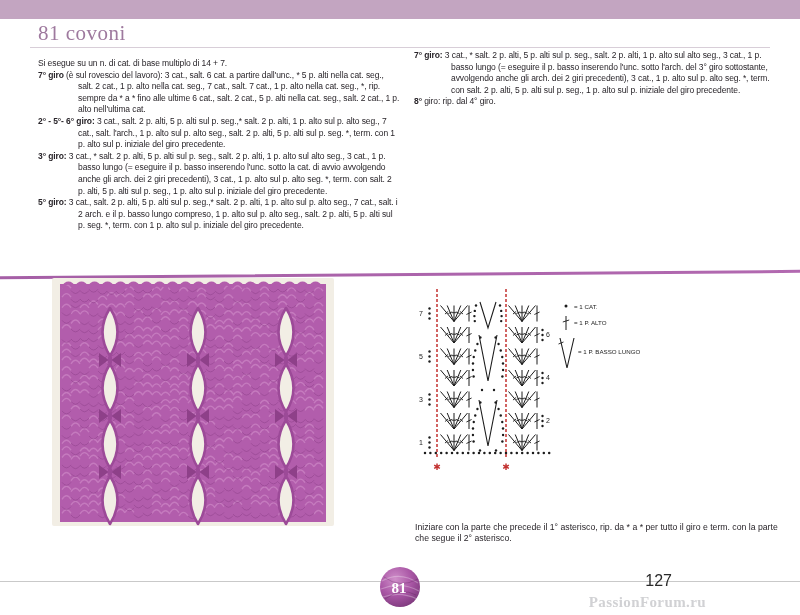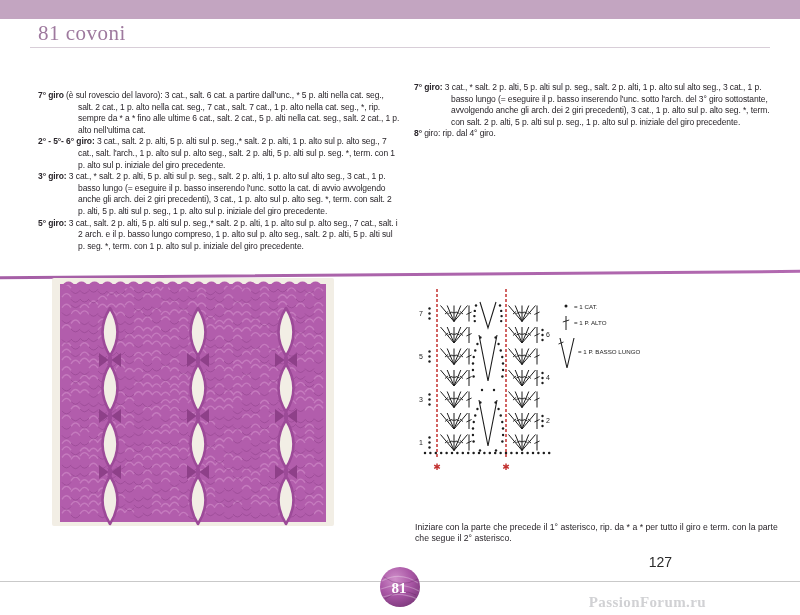--- a/index.html
+++ b/index.html
@@ -2,47 +2,48 @@
 <html><head>
 <meta charset="utf-8">
 <style>
   html,body{margin:0;padding:0;background:#ffffff;}
   body{width:800px;height:615px;overflow:hidden;font-family:"Liberation Sans",sans-serif;}
   #page{position:relative;width:712px;height:615px;background:#fff;}
   .abs{position:absolute;}
   #topband{left:0;top:0;width:800px;height:19px;}
   #title{left:38px;top:21px;font-family:"Liberation Serif",serif;font-size:21px;letter-spacing:.5px;}
   #titlerule{left:30px;top:47px;width:740px;height:1px;background:#d8ced8;}
-  .col{font-size:8.5px;line-height:11.6px;letter-spacing:-0.1px;color:#29252a;margin-top:32px;}
+  .col{font-size:8.5px;line-height:11.6px;letter-spacing:-0.1px;color:#29252a;}
   #colL{left:38px;top:58px;width:362px;height:222px;overflow:hidden;}
   #colR{left:414px;top:50px;width:360px;}
   p.instr{margin:0;padding-left:40px;text-indent:-40px;}
   #colR p.instr{padding-left:37px;text-indent:-37px;}
   .lbl{font-weight:bold;}
   #intro{margin:0 0 0 0;}
   #strand{left:-4px;top:273px;width:808px;height:2.6px;background:linear-gradient(90deg,#a55fa6,#b269b0);transform:rotate(-0.45deg);border-radius:2px;}
   #swatch{left:48px;top:276px;width:290px;height:252px;}
   #diagram{left:412px;top:282px;width:250px;height:192px;}
   #note{left:415px;top:522px;width:368px;font-size:8.7px;line-height:11px;color:#29252a;}
   #footrule{left:0;top:581px;width:800px;height:1px;background:#c9c9c9;}
   #ball{left:378px;top:565px;width:44px;height:44px;}
-  #pageno{right:40px;top:554px;font-size:14px;color:#2a2a2a;}
+  #pageno{right:40px;top:572px;font-size:16px;color:#2a2a2a;}
   #wm{right:6px;top:594px;font-size:15px;font-weight:bold;color:#c9cacd;opacity:.85;letter-spacing:.4px;font-family:Liberation Serif, serif;}
 </style>
 </head>
 <body>
 
 <div id="page">
 
   <div class="abs" id="topband" style="background: rgb(195, 165, 193);"></div>
 
   <div class="abs" id="title" style="color: rgb(158, 121, 158);">81 covoni</div>
   <div class="abs" id="titlerule"></div>
 
   <div class="abs col" id="colL">
+    <p id="intro">Si esegue su un n. di cat. di base multiplo di 14 + 7.</p>
     <p class="instr"><span class="lbl">7° giro</span><span> (è sul rovescio del lavoro): 3 cat., salt. 6 cat. a partire dall'unc., * 5 p. alti nella cat. seg., salt. 2 cat., 1 p. alto nella cat. seg., 7 cat., salt. 7 cat., 1 p. alto nella cat. seg., *, rip. sempre da * a * fino alle ultime 6 cat., salt. 2 cat., 5 p. alti nella cat. seg., salt. 2 cat., 1 p. alto nell'ultima cat.</span></p>
     <p class="instr"><span class="lbl">2° - 5°- 6° giro:</span><span> 3 cat., salt. 2 p. alti, 5 p. alti sul p. seg.,* salt. 2 p. alti, 1 p. alto sul p. alto seg., 7 cat., salt. l'arch., 1 p. alto sul p. alto seg., salt. 2 p. alti, 5 p. alti sul p. seg. *, term. con 1 p. alto sul p. iniziale del giro precedente.</span></p>
     <p class="instr"><span class="lbl">3° giro:</span><span> 3 cat., * salt. 2 p. alti, 5 p. alti sul p. seg., salt. 2 p. alti, 1 p. alto sul alto seg., 3 cat., 1 p. basso lungo (= eseguire il p. basso inserendo l'unc. sotto la cat. di avvio avvolgendo anche gli arch. dei 2 giri precedenti), 3 cat., 1 p. alto sul p. alto seg. *, term. con salt. 2 p. alti, 5 p. alti sul p. seg., 1 p. alto sul p. iniziale del giro precedente.</span></p>
     <p class="instr"><span class="lbl">5° giro:</span><span> 3 cat., salt. 2 p. alti, 5 p. alti sul p. seg.,* salt. 2 p. alti, 1 p. alto sul p. alto seg., 7 cat., salt. i 2 arch. e il p. basso lungo compreso, 1 p. alto sul p. alto seg., salt. 2 p. alti, 5 p. alti sul p. seg. *, term. con 1 p. alto sul p. iniziale del giro precedente.</span></p>
   </div>
 
   <div class="abs col" id="colR">
     <p class="instr"><span class="lbl">7° giro:</span><span> 3 cat., * salt. 2 p. alti, 5 p. alti sul p. seg., salt. 2 p. alti, 1 p. alto sul alto seg., 3 cat., 1 p. basso lungo (= eseguire il p. basso inserendo l'unc. sotto l'arch. del 3° giro sottostante, avvolgendo anche gli arch. dei 2 giri precedenti), 3 cat., 1 p. alto sul p. alto seg. *, term. con salt. 2 p. alti, 5 p. alti sul p. seg., 1 p. alto sul p. iniziale del giro precedente.</span></p>
     <p class="instr"><span class="lbl">8°</span><span> giro: rip. dal 4° giro.</span></p>
   </div>

